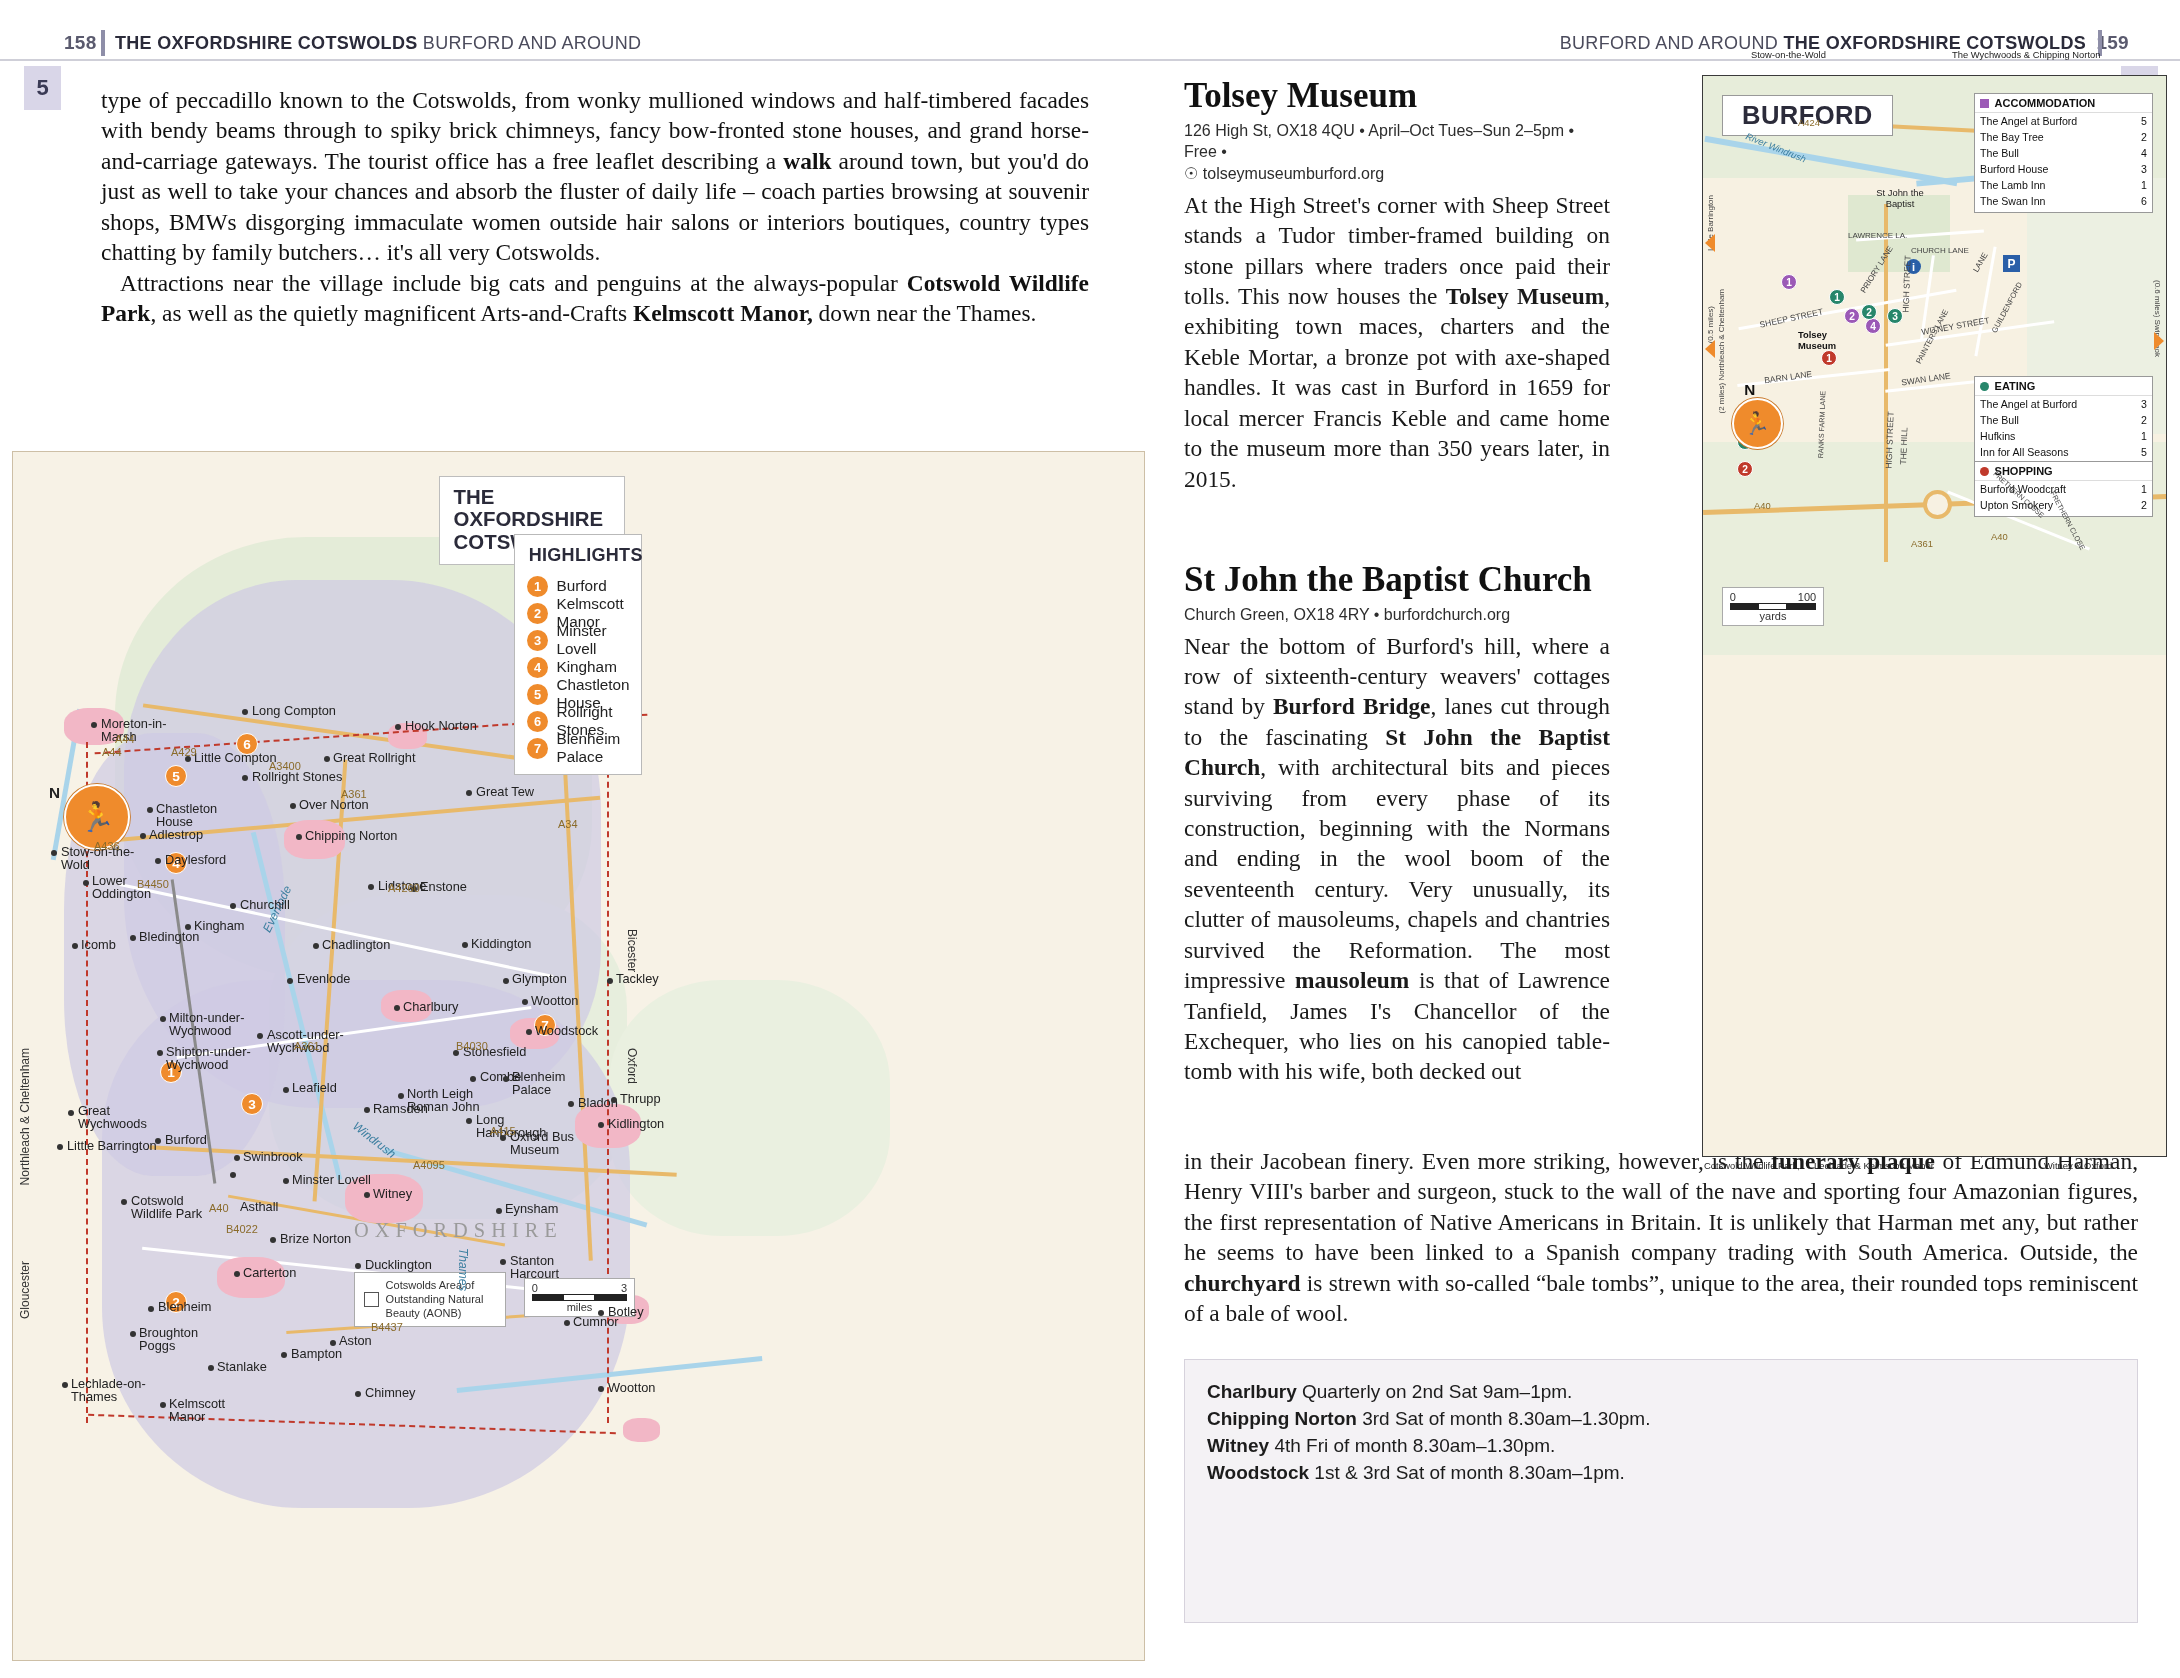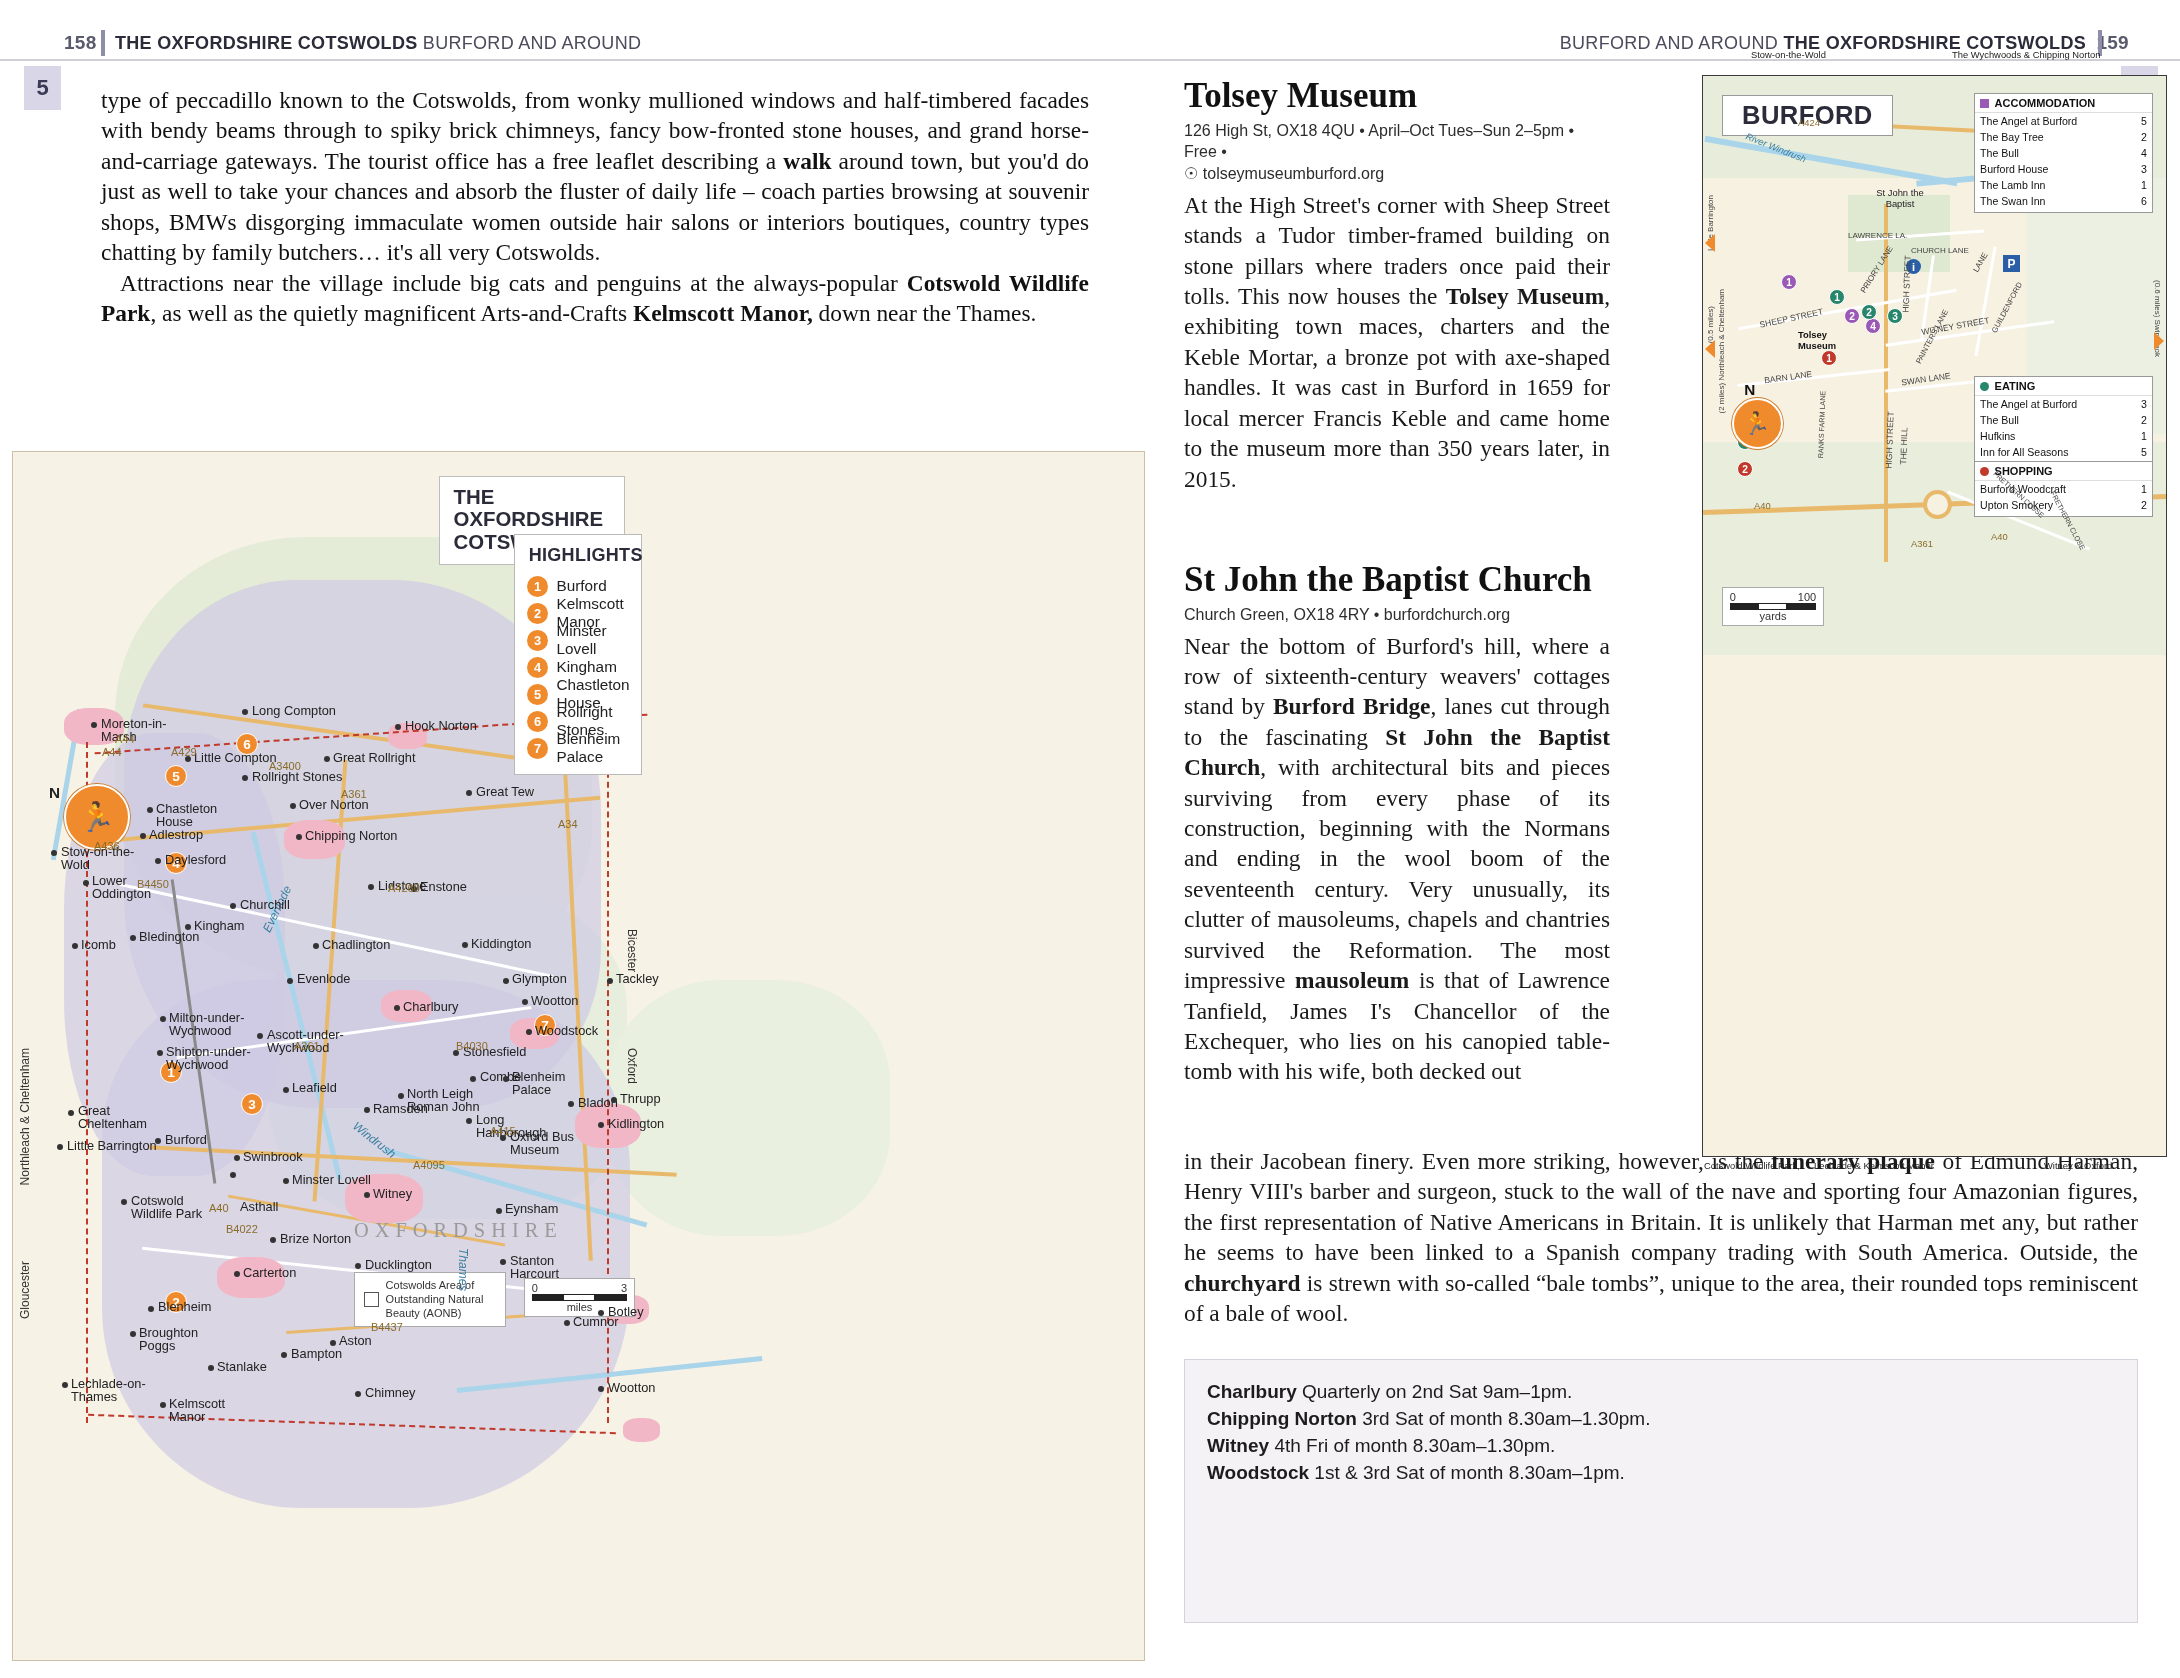--- a/index.html
+++ b/index.html
@@ -425,21 +425,21 @@
         <div class="lbl lbl-town" style="left: 499px; top: 618px; max-width: 94px; line-height: 1.05;">Blenheim Palace</div>
         <div class="dot" style="left: 385px; top: 641px;"></div>
         <div class="lbl lbl-town" style="left: 394px; top: 635px; max-width: 94px; line-height: 1.05;">North Leigh Roman John</div>
         <div class="dot" style="left: 351px; top: 655px;"></div>
         <div class="lbl lbl-town" style="left: 360px; top: 650px; max-width: 94px; line-height: 1.05;">Ramsden</div>
         <div class="dot" style="left: 555px; top: 649px;"></div>
         <div class="lbl lbl-town" style="left: 565px; top: 644px; max-width: 94px; line-height: 1.05;">Bladon</div>
         <div class="dot" style="left: 598px; top: 645px;"></div>
         <div class="lbl lbl-town" style="left: 607px; top: 640px; max-width: 94px; line-height: 1.05;">Thrupp</div>
         <div class="dot" style="left: 55px; top: 658px;"></div>
-        <div class="lbl lbl-town" style="left: 65px; top: 652px; max-width: 94px; line-height: 1.05;">Great Cheltenham</div>
+        <div class="lbl lbl-town" style="left: 65px; top: 652px; max-width: 94px; line-height: 1.05;">Great Wychwoods</div>
         <div class="dot" style="left: 44px; top: 692px;"></div>
         <div class="lbl lbl-town" style="left: 54px; top: 687px; max-width: 94px; line-height: 1.05;">Little Barrington</div>
         <div class="dot" style="left: 142px; top: 686px;"></div>
         <div class="lbl lbl-town" style="left: 152px; top: 681px; max-width: 94px; line-height: 1.05;">Burford</div>
         <div class="dot" style="left: 453px; top: 666px;"></div>
         <div class="lbl lbl-town" style="left: 463px; top: 661px; max-width: 94px; line-height: 1.05;">Long Hanborough</div>
         <div class="dot" style="left: 487px; top: 683px;"></div>
         <div class="lbl lbl-town" style="left: 497px; top: 678px; max-width: 94px; line-height: 1.05;">Oxford Bus Museum</div>
         <div class="dot" style="left: 585px; top: 670px;"></div>
         <div class="lbl lbl-town" style="left: 595px; top: 665px; max-width: 94px; line-height: 1.05;">Kidlington</div>

